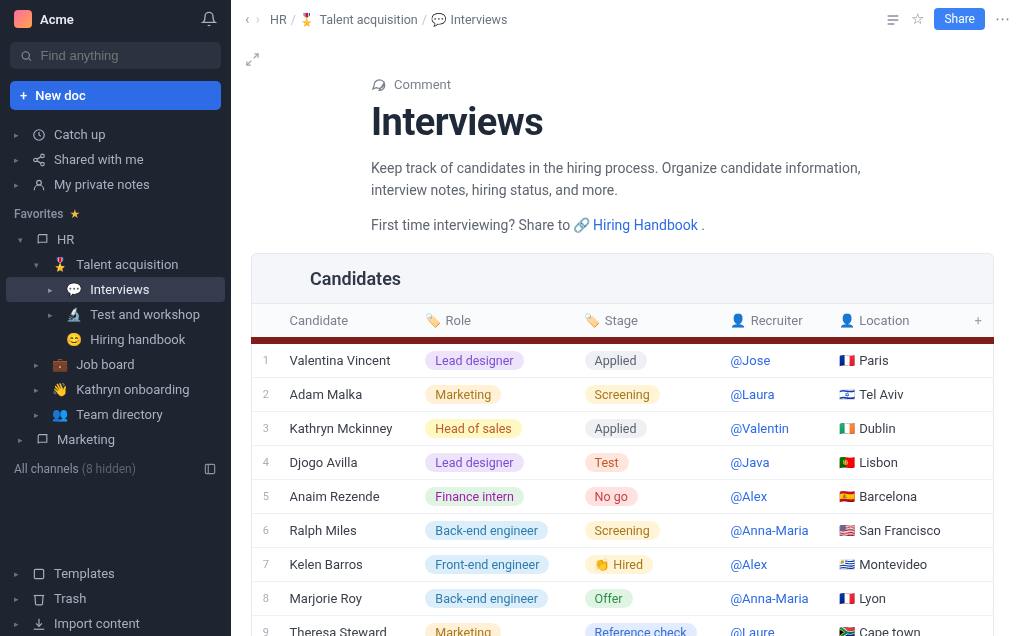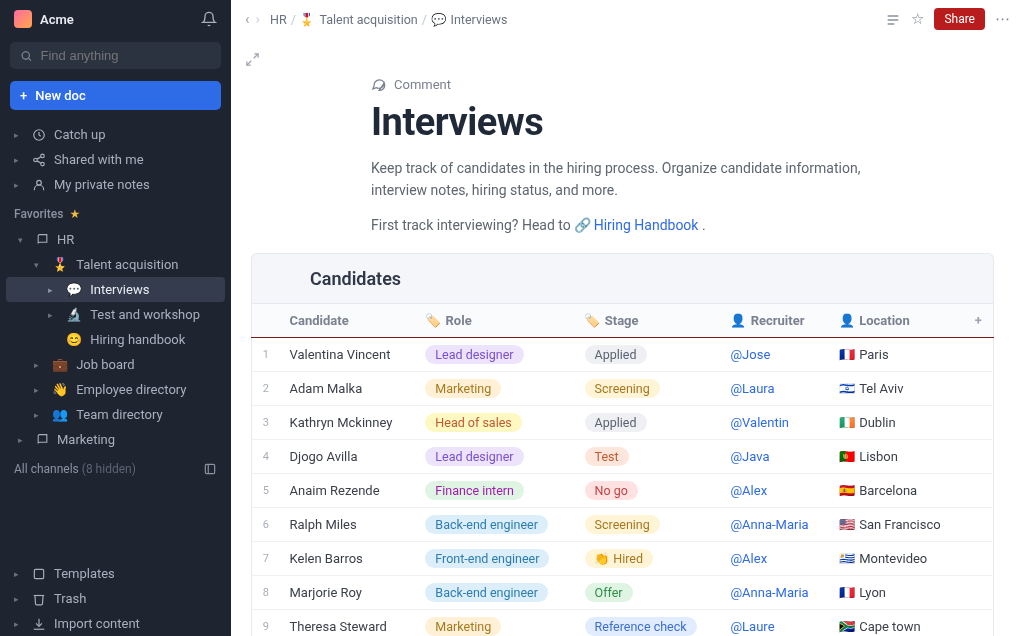--- a/index.html
+++ b/index.html
@@ -32,37 +32,37 @@
 .bottom-nav .nav-item { padding: 5px 14px; }
 
 
 .main { flex: 1; background: #fff; display: flex; flex-direction: column; position: relative; }
 .topbar { display: flex; align-items: center; padding: 8px 14px; border-bottom: 1px solid transparent; font-size: 12.5px; color: #6b7280; }
 .nav-arrows { display: flex; gap: 6px; margin-right: 10px; }
 .nav-arrows span { cursor: pointer; color: #9ca3af; font-size: 15px; }
 .breadcrumb { display: flex; align-items: center; gap: 4px; color: #6b7280; }
 .breadcrumb .sep { color: #c2c7d0; }
 .topbar-right { margin-left: auto; display: flex; align-items: center; gap: 10px; }
-.share-btn { background: #b91c1c; color: #fff; padding: 4px 10px; border-radius: 4px; font-size: 12px; cursor: pointer; }
+.share-btn { background: #3b82f6; color: #fff; padding: 4px 10px; border-radius: 4px; font-size: 12px; cursor: pointer; }
 .topbar-icon { color: #7b8190; cursor: pointer; font-size: 15px; }
 .expand-icon { padding: 10px 14px; color: #9ca3af; cursor: pointer; font-size: 15px; }
 
 .doc { padding: 0 60px 0 140px; overflow-y: auto; }
 .comment-line { display: flex; align-items: center; gap: 8px; color: #7b8190; font-size: 13px; margin-bottom: 8px; }
 .page-title { font-size: 38px; font-weight: 700; color: #1f2937; letter-spacing: -0.5px; margin-bottom: 14px; }
 .page-desc { font-size: 14px; color: #5f6670; line-height: 1.55; max-width: 520px; margin-bottom: 16px; }
 .callout-line { font-size: 14px; color: #5f6670; margin-bottom: 20px; }
 .doc-link { color: #2e6be6; }
 .link-icon { color: #2e6be6; margin-right: 2px; }
 
 .table-wrap { margin-left: -120px; margin-right: -30px; }
 .table-head { background: #f4f6f9; padding: 14px 18px; border: 1px solid #e6e9ef; border-bottom: none; border-radius: 6px 6px 0 0; }
 .table-title { font-size: 18px; font-weight: 600; color: #303848; margin-left: 40px; }
 table { width: 100%; border-collapse: collapse; border: 1px solid #e6e9ef; font-size: 13px; }
-thead th { text-align: left; font-weight: 700; color: #7b8190; padding: 9px 10px; border-bottom: 1px solid #7f1d1d; background: #fafbfc; }
+thead th { text-align: left; font-weight: 400; color: #7b8190; padding: 9px 10px; border-bottom: 7px solid #7f1d1d; background: #fafbfc; }
 thead th .col-icon { margin-right: 4px; color: #a6acb8; }
 tbody td { padding: 7px 10px; border-bottom: 1px solid #eef0f4; vertical-align: middle; color: #3a3f4a; }
 .row-num { text-align: center; width: 28px; color: #a8aeb9; font-size: 11px; }
 .add-col { width: 30px; text-align: center; color: #9ca3af; }
 
 .tag { display: inline-block; padding: 2px 10px; border-radius: 11px; font-size: 12.5px; }
 .recruiter { color: #2e6be6; }
 .flag { margin-right: 4px; }
 
 svg { display: inline-block; vertical-align: middle; }
@@ -162,21 +162,21 @@
         <span>Hiring handbook</span>
       </div>
       <div class="tree-item l2">
         <span class="chev">▸</span>
         <span>💼</span>
         <span>Job board</span>
       </div>
       <div class="tree-item l2">
         <span class="chev">▸</span>
         <span>👋</span>
-        <span>Employee directory</span>
+        <span>Kathryn onboarding</span>
       </div>
       <div class="tree-item l2">
         <span class="chev">▸</span>
         <span>👥</span>
         <span>Team directory</span>
       </div>
       <div class="tree-item l1">
         <span class="chev">▸</span>
         <svg width="13" height="13" viewBox="0 0 24 24" fill="none" stroke="currentColor" stroke-width="2">
             <path d="M4 19.5A2.5 2.5 0 016.5 17H20V3H6.5A2.5 2.5 0 004 5.5z"></path>
@@ -264,21 +264,21 @@
     <div class="doc">
       <div class="comment-line">
         <svg width="15" height="15" viewBox="0 0 24 24" fill="none" stroke="currentColor" stroke-width="2">
             <path d="M21 11.5a8.38 8.38 0 01-8.5 8.5 8.5 8.5 0 01-4-1L3 21l2-5.5a8.5 8.5 0 118 8z" transform="translate(0 -2)"></path>
           </svg>
         <span>Comment</span>
       </div>
       <h1 class="page-title">Interviews</h1>
       <div class="page-desc">Keep track of candidates in the hiring process. Organize candidate information, interview notes, hiring status, and more.</div>
       <div class="callout-line">
-        <span>First track interviewing? Head to </span>
+        <span>First time interviewing? Share to </span>
         <span class="link-icon">🔗</span><a class="doc-link">Hiring Handbook</a>
         <span> .</span>
       </div>
 
       <div class="table-wrap">
         <div class="table-head">
           <div class="table-title">Candidates</div>
         </div>
         <table>
           <thead>

